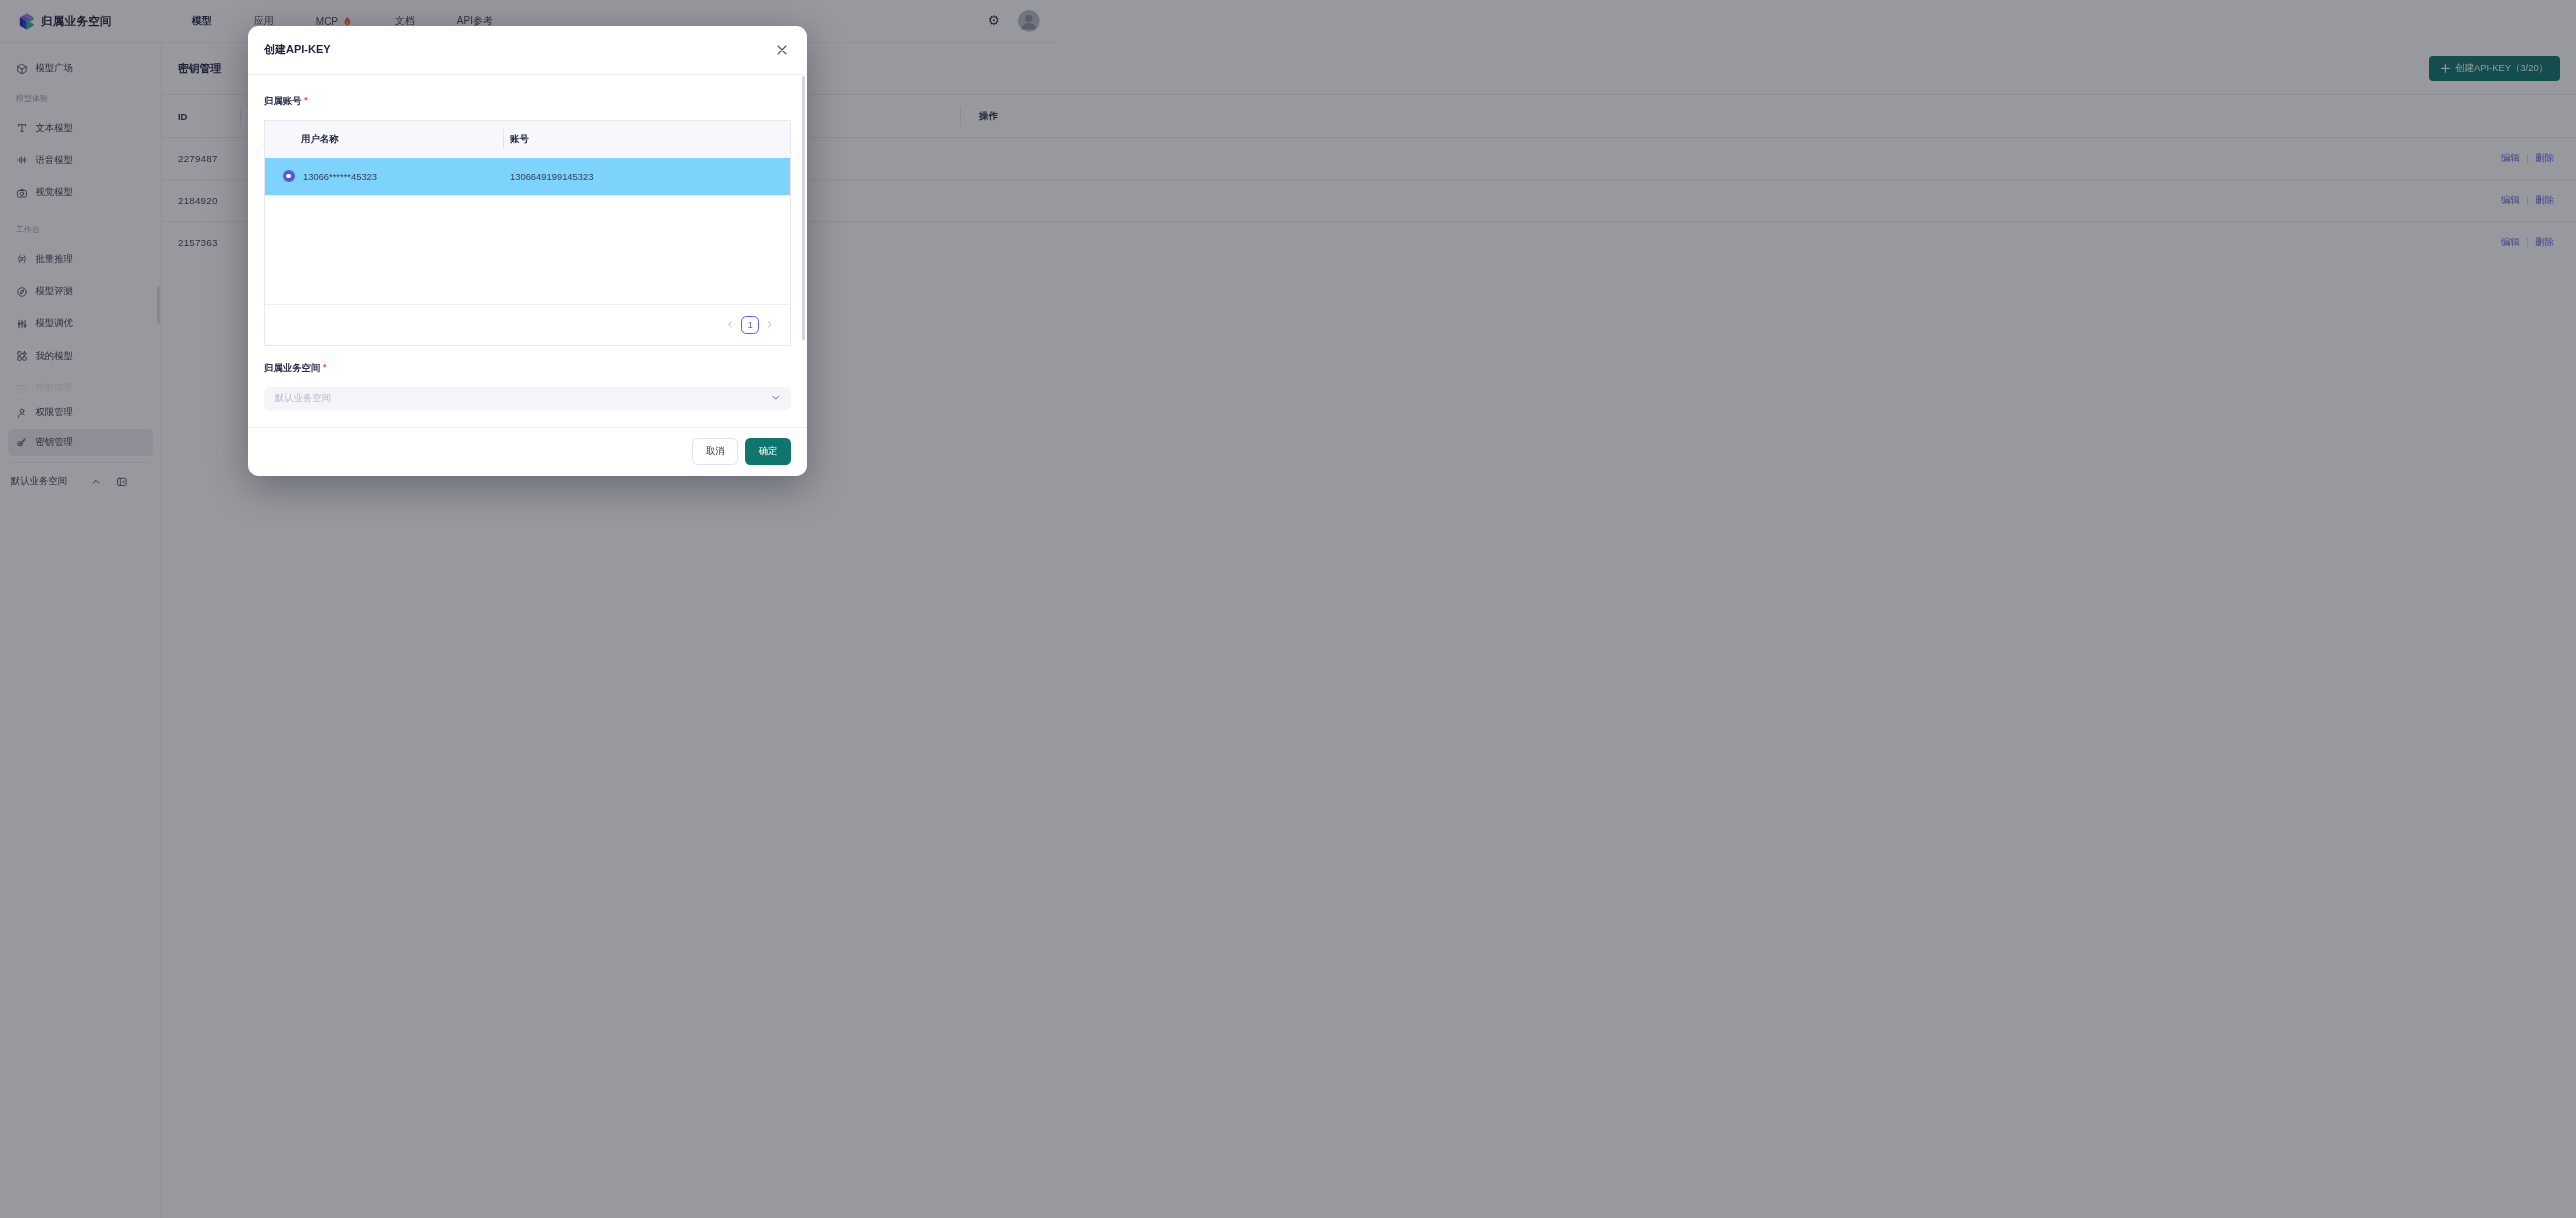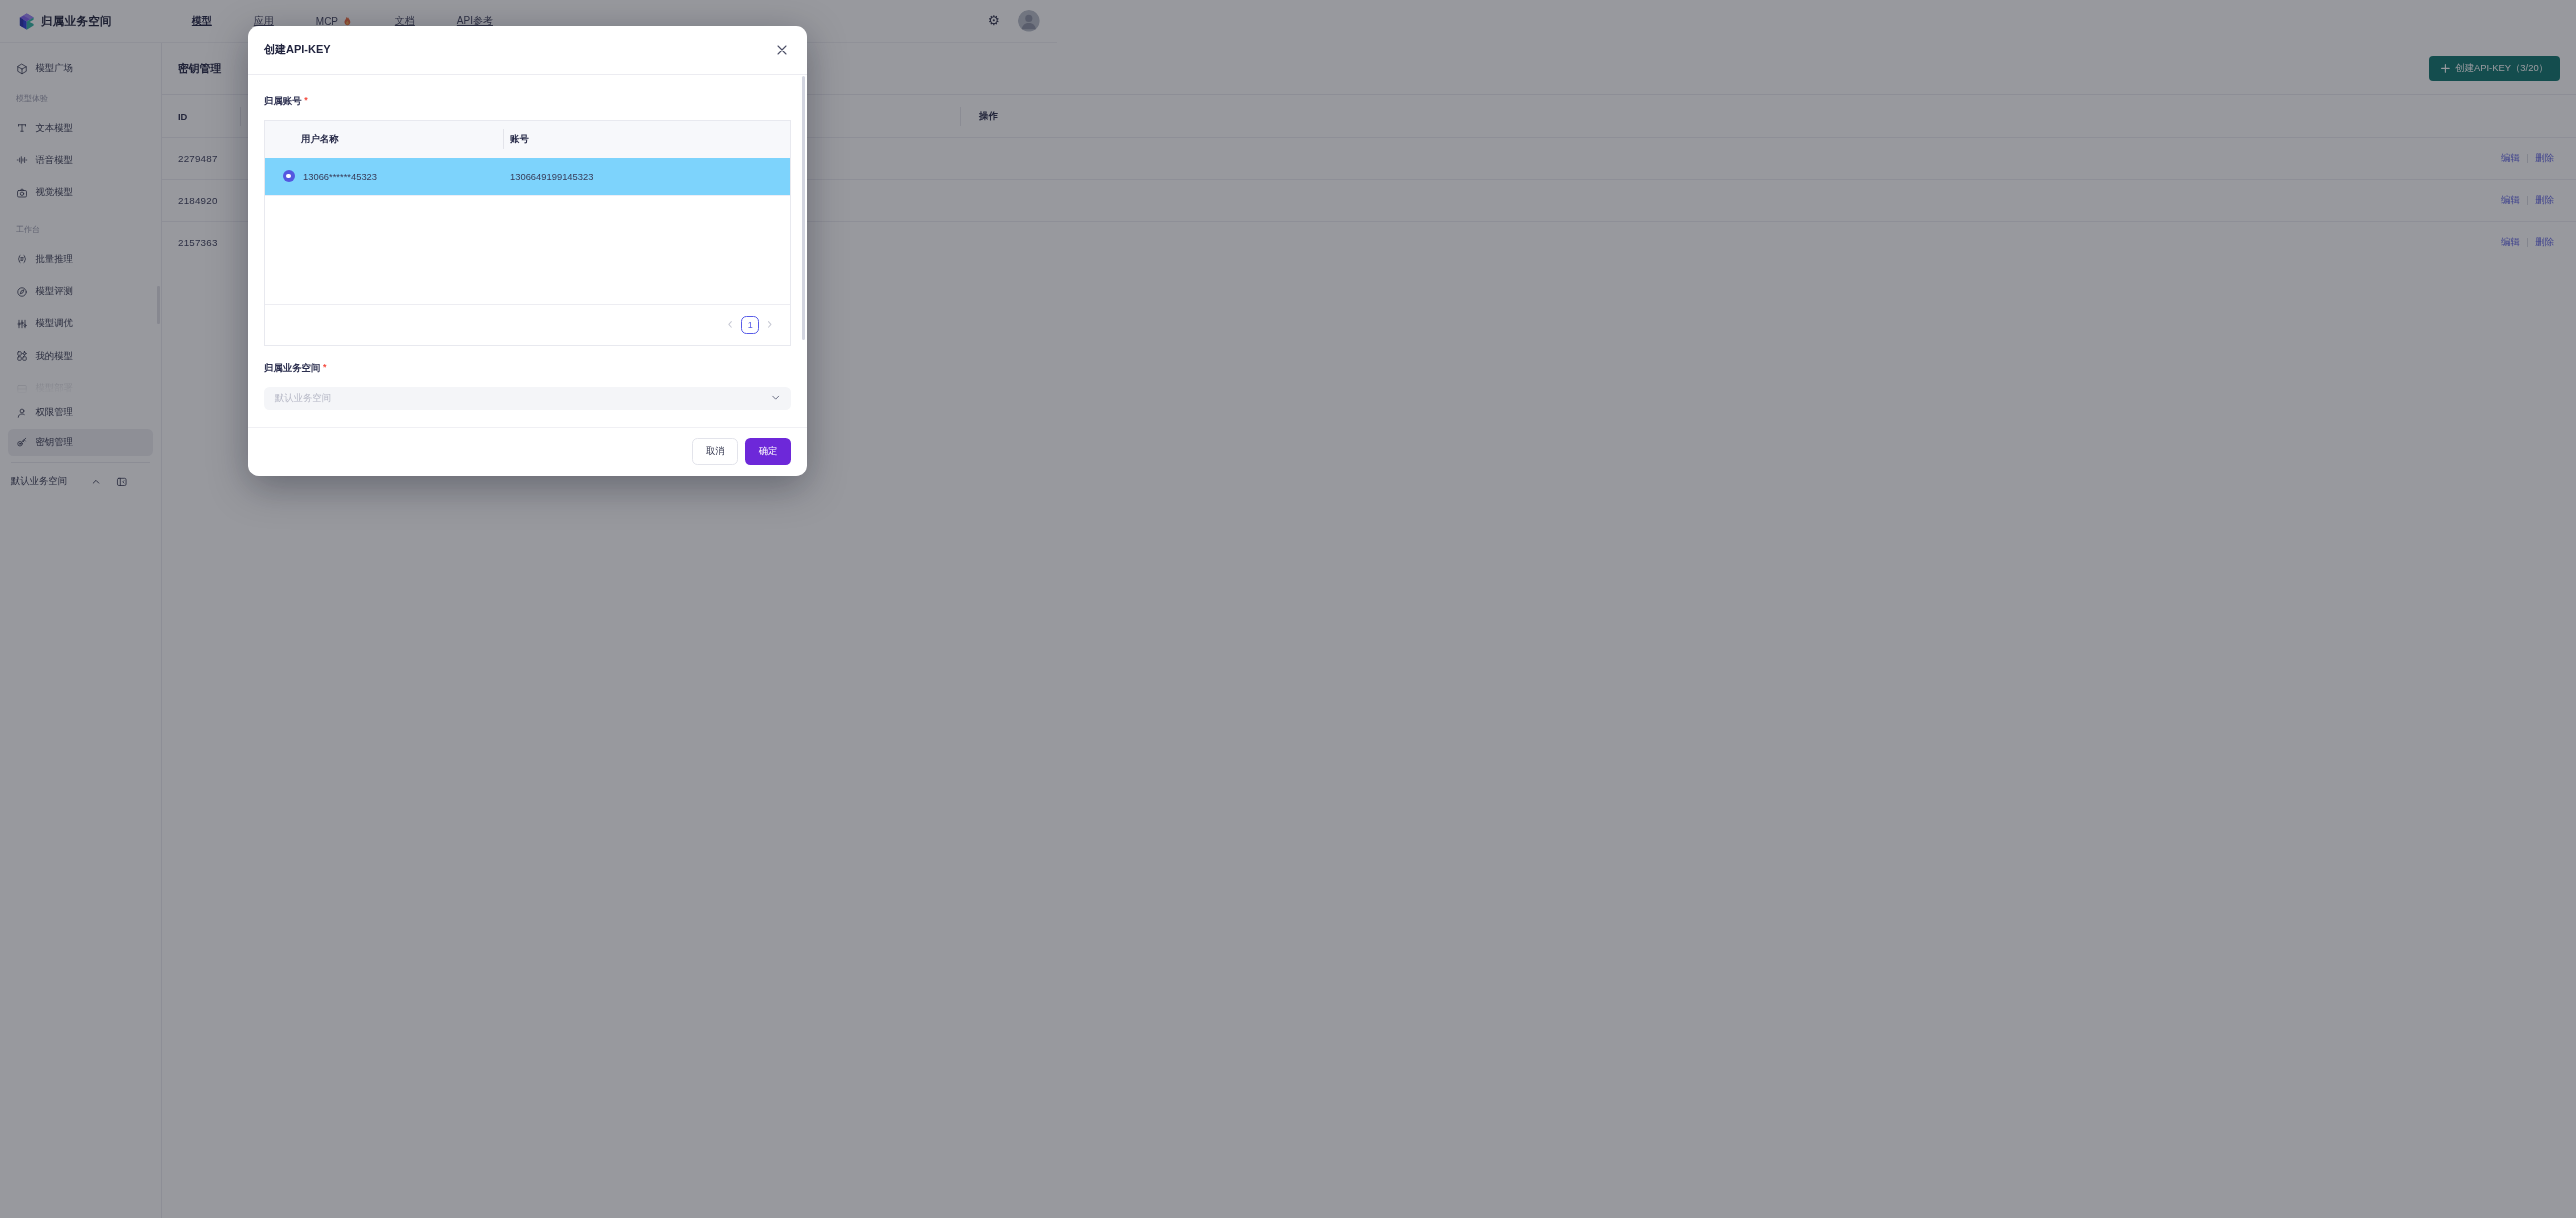--- a/index.html
+++ b/index.html
@@ -5,21 +5,21 @@
   * { margin:0; padding:0; box-sizing:border-box; }
   html,body { width:1057px; height:500px; overflow:hidden;
     font-family:"Liberation Sans","DejaVu Sans",sans-serif; background:#fff; }
 
   
   .topbar { position:fixed; top:0; left:0; width:1057px; height:43px; background:#fff;
     display:flex; align-items:center; padding:0 17.5px; z-index:5; border-bottom:0.7px solid #f0f0f4; }
   .brand { display:flex; align-items:center; gap:6px; cursor:pointer; }
   .brand-name { font-size:11.5px; font-weight:700; color:#1d2038; letter-spacing:0.3px; }
   .nav { display:flex; align-items:center; gap:42px; margin-left:80px; }
-  .nav-item { font-size:10px; color:#41445e; cursor:pointer; display:flex; align-items:center; gap:4px;text-decoration:underline; }
+  .nav-item { font-size:10px; color:#41445e; cursor:pointer; display:flex; align-items:center; gap:4px; }
   .nav-item.active { font-weight:700; color:#1d2040; }
   .top-actions { margin-left:auto; display:flex; align-items:center; gap:18px; }
   .gear { font-size:13.5px; color:#33364f; cursor:pointer; line-height:1; }
   .avatar { width:21.6px; height:21.6px; border-radius:50%; overflow:hidden; cursor:pointer; }
 
   
   .sidebar { position:fixed; top:43px; left:0; bottom:0; width:162px; background:#fff;
     border-right:0.7px solid #ececf1; display:flex; flex-direction:column; z-index:4; }
   .side-scroll { height:356px; overflow:hidden; position:relative; padding:0 8px; }
   .side-scroll::after { content:""; position:absolute; left:0; right:0; bottom:0; height:25.6px;
@@ -95,21 +95,21 @@
     align-items:center; padding:0 10.8px; cursor:pointer; }
   .ws-placeholder { font-size:9.4px; color:#b5b7c5; }
   .ws-select svg { margin-left:auto; }
   .modal-scrollthumb { position:absolute; right:2px; top:1.3px; width:3.4px; height:264px;
     background:#d3d5e0; border-radius:2px; }
   .modal-footer { height:49px; border-top:0.7px solid #f0f0f4; display:flex; align-items:center;
     justify-content:flex-end; gap:6.7px; padding:0 16px; }
   .btn { height:27px; min-width:46px; border-radius:5.4px; font-size:9.4px; cursor:pointer;
     font-family:inherit; padding:0 12px; }
   .btn-cancel { background:#fff; border:0.7px solid #e3e4eb; color:#34374f; }
-  .btn-ok { background:#6d28d9; border:none; color:#fff; }
+  .btn-ok { background:#0f766e; border:none; color:#fff; }
 
   svg.si { stroke:#34374f; fill:none; stroke-width:1.6; stroke-linecap:round; stroke-linejoin:round; }
 </style>
 </head>
 <body>
 
 <header class="topbar">
   <div class="brand">
     <svg width="17.5" height="19" viewBox="0 0 28 30">
       <polygon points="14,2 25,8.5 14,15 3,8.5" fill="#7e62f3"></polygon>

